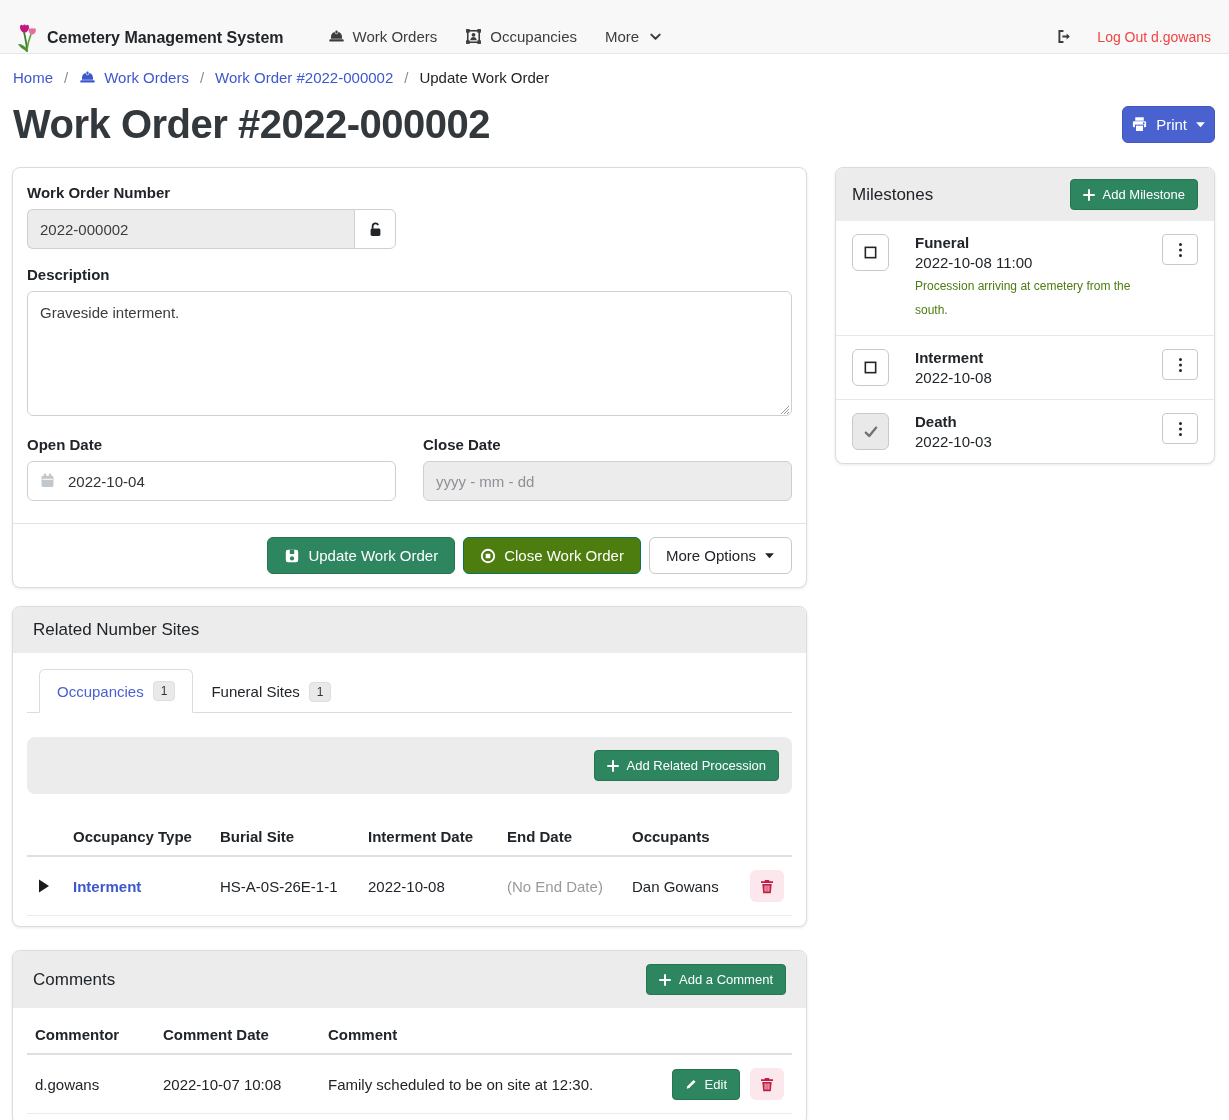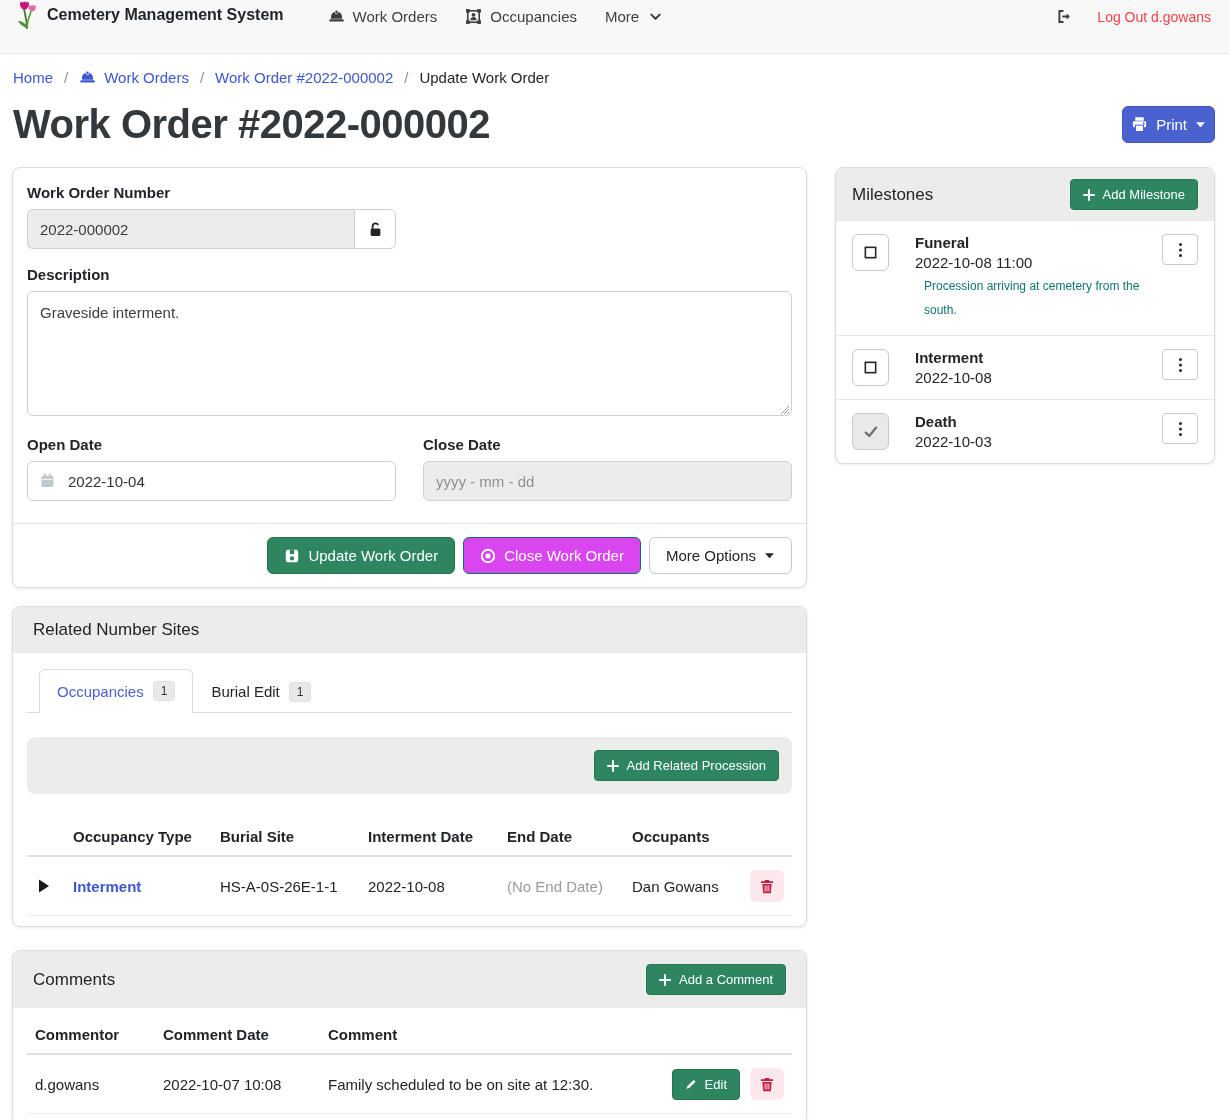--- a/index.html
+++ b/index.html
@@ -11,21 +11,21 @@
     font-size: 15px;
   }
   svg { display: block; }
 
   
   .navbar {
     height: 54px;
     background: #f8f8f8;
     border-bottom: 1px solid #e7e7e7;
     display: flex;
-    align-items: flex-start;
+    align-items: flex-end;
     padding: 0 16px;
   }
   .brand { display: flex; align-items: center; gap: 9px; margin-right: 30px; cursor: pointer; }
   .brand-title { font-weight: bold; font-size: 16px; color: #212529; }
   .nav-item {
     display: flex; align-items: center; gap: 8px;
     color: #3d3d3d; font-size: 15px;
     padding: 8px 14px; cursor: pointer;
   }
   .nav-item .chev { margin-left: 2px; }
@@ -50,21 +50,21 @@
   }
   .page-title { font-size: 40px; font-weight: 600; color: #33383d; letter-spacing: -0.5px; }
   .btn {
     display: inline-flex; align-items: center; gap: 8px;
     border-radius: 6px; cursor: pointer; font-size: 15px;
     border: 1px solid transparent;
     font-family: inherit;
   }
   .btn-print { background: #4a62cf; border-color: #4157bd; color: #fff; padding: 9px 8px; margin-top: 4px; }
   .btn-success { background: #2d8660; border-color: #27754f; color: #fff; }
-  .btn-teal { background: #d946ef; border-color: #0a7263; color: #fff; justify-content: space-between; }
+  .btn-teal { background: #4d7c0f; border-color: #0a7263; color: #fff; justify-content: space-between; }
   .btn-outline { background: #fff; border-color: #c9c9c9; color: #212529; }
   .btn-sm { font-size: 13px; padding: 7px 12px; border-radius: 4px; }
   .btn-lg { padding: 9px 16px; }
 
   
   .main { display: flex; gap: 28px; padding: 0 14px 0 12px; align-items: flex-start; }
   .col-left { width: 795px; flex: 0 0 795px; }
   .col-right { width: 380px; flex: 0 0 380px; }
 
   .card {
@@ -132,21 +132,21 @@
   .ms-item:last-child { border-bottom: none; }
   .ms-check {
     width: 37px; height: 37px; flex: 0 0 37px;
     background: #fff; border: 1px solid #c9c9c9; border-radius: 6px;
     display: flex; align-items: center; justify-content: center; cursor: pointer;
   }
   .ms-check.done { background: #e9e9e9; border-color: #c9c9c9; }
   .ms-body { flex: 1; min-width: 0; }
   .ms-title { font-weight: bold; font-size: 15px; margin-bottom: 3px; }
   .ms-date { font-size: 15px; color: #212529; }
-  .ms-desc { font-size: 12px; color: #0f766e; line-height: 2; margin-top: 3px; width: 230px; margin-left: 9px; }
+  .ms-desc { font-size: 12px; color: #4d7c0f; line-height: 2; margin-top: 3px; width: 230px; }
   .ms-kebab {
     width: 36px; height: 31px; flex: 0 0 36px;
     background: #fff; border: 1px solid #c9c9c9; border-radius: 4px;
     display: flex; align-items: center; justify-content: center; cursor: pointer;
   }
 
   
   .section-card { margin-bottom: 23px; }
   .section-body { padding: 16px 14px 10px 14px; }
   .tabs {
@@ -393,21 +393,21 @@
       <div class="card-header">
         <span class="card-header-title">Related Number Sites</span>
       </div>
       <div class="section-body">
         <div class="tabs">
           <div class="tab active">
             <span>Occupancies</span>
             <span class="tab-badge">1</span>
           </div>
           <div class="tab">
-            <span>Burial Edit</span>
+            <span>Funeral Sites</span>
             <span class="tab-badge">1</span>
           </div>
         </div>
 
         <div class="toolbar">
           <button class="btn btn-success btn-sm">
             <span>
               <svg width="12" height="12" viewBox="0 0 12 12">
                   <path d="M6 1v10M1 6h10" stroke="#fff" stroke-width="2" stroke-linecap="round"></path>
                 </svg>

